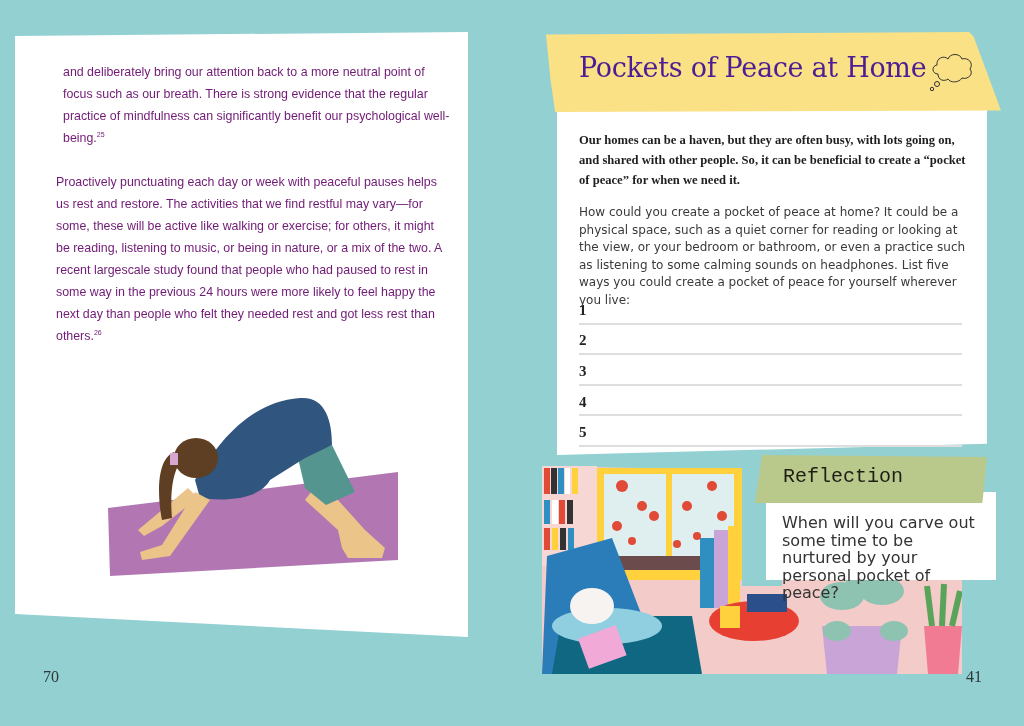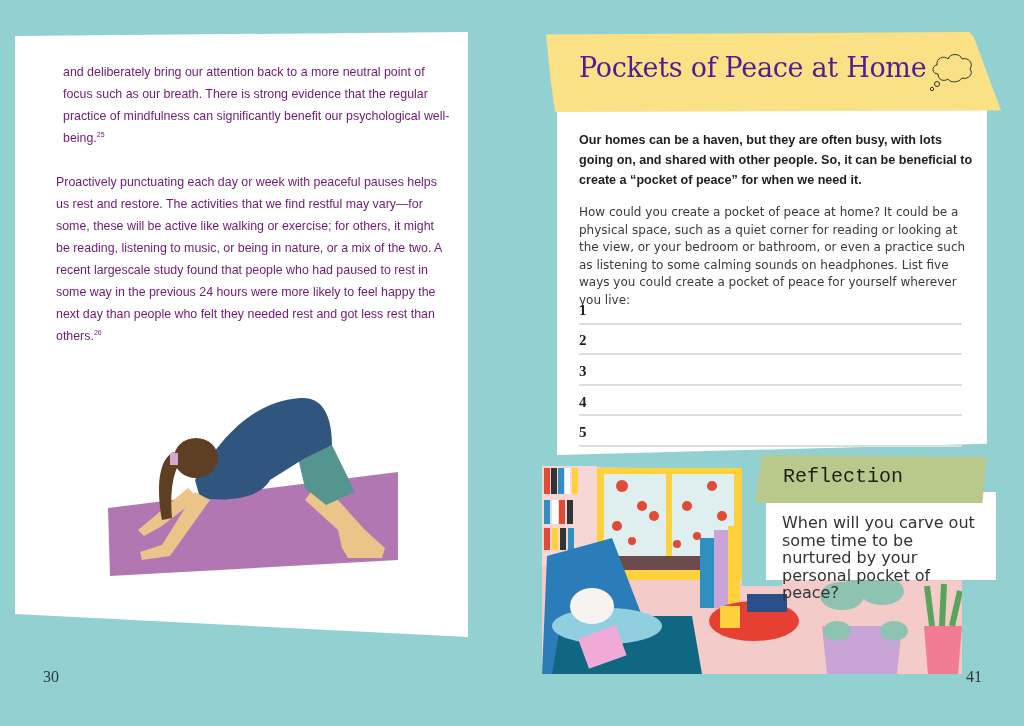--- a/index.html
+++ b/index.html
@@ -47,21 +47,21 @@
   }
   .title {
     left: 579px; top: 52px;
     font-family: "DejaVu Serif", serif; font-size: 27px; color: #4c1d95;
     letter-spacing: -0.3px;
   }
   .cloud { left: 928px; top: 48px; width: 48px; height: 44px; }
 
   .intro-bold {
     left: 579px; top: 130px; width: 395px;
-    font-family: Liberation Sans, sans-serif; font-weight: bold;
+    font-family: Liberation Serif, serif; font-weight: bold;
     font-size: 12.6px; line-height: 20px; color: #1e1e1e;
   }
   .prompt {
     left: 579px; top: 204px; width: 395px;
     font-family: "DejaVu Sans", sans-serif;
     font-size: 12px; line-height: 17.6px; color: #3a3a3a;
   }
   .lines { left: 579px; top: 294px; width: 383px; }
   .line-row {
     height: 28.6px; border-bottom: 2px solid #dedede;
@@ -112,21 +112,21 @@
   <path d="M95,100 C120,60 150,22 200,18 C225,16 232,40 232,65 L205,78 L170,100 C160,118 130,122 100,118 Z" fill="#30557e"></path>
 
   <path d="M88,108 L50,140 L38,150 L44,156 L62,146 L98,118 Z" fill="#eac489"></path>
   <path d="M95,112 L62,165 L40,172 L42,180 L70,176 L110,120 Z" fill="#eac489"></path>
 
   <ellipse cx="96" cy="78" rx="22" ry="20" fill="#5e3f23"></ellipse>
   <path d="M74,72 C55,80 58,120 62,140 L72,138 C70,115 72,95 80,82 Z" fill="#5e3f23"></path>
   <rect x="70" y="73" width="8" height="12" fill="#d6a7d0"></rect>
 </svg>
 
-<div class="abs page-num pn-left">30</div>
+<div class="abs page-num pn-left">70</div>
 
 <div class="abs right-panel"></div>
 <div class="abs banner"></div>
 <h1 class="abs title" style="margin:0;font-weight:normal">Pockets of Peace at Home</h1>
 
 <svg class="abs cloud" viewBox="0 0 48 44">
   <path d="M10,26 C4,26 3,18 9,17 C8,10 16,7 20,11 C22,5 32,5 34,11 C40,9 46,15 42,21 C46,26 40,32 34,30 C31,35 22,35 20,31 C16,34 10,32 10,26 Z" fill="none" stroke="#333" stroke-width="1"></path>
   <circle cx="9" cy="36" r="2.5" fill="none" stroke="#333" stroke-width="1"></circle>
   <circle cx="4" cy="41" r="1.7" fill="none" stroke="#333" stroke-width="1"></circle>
 </svg>

